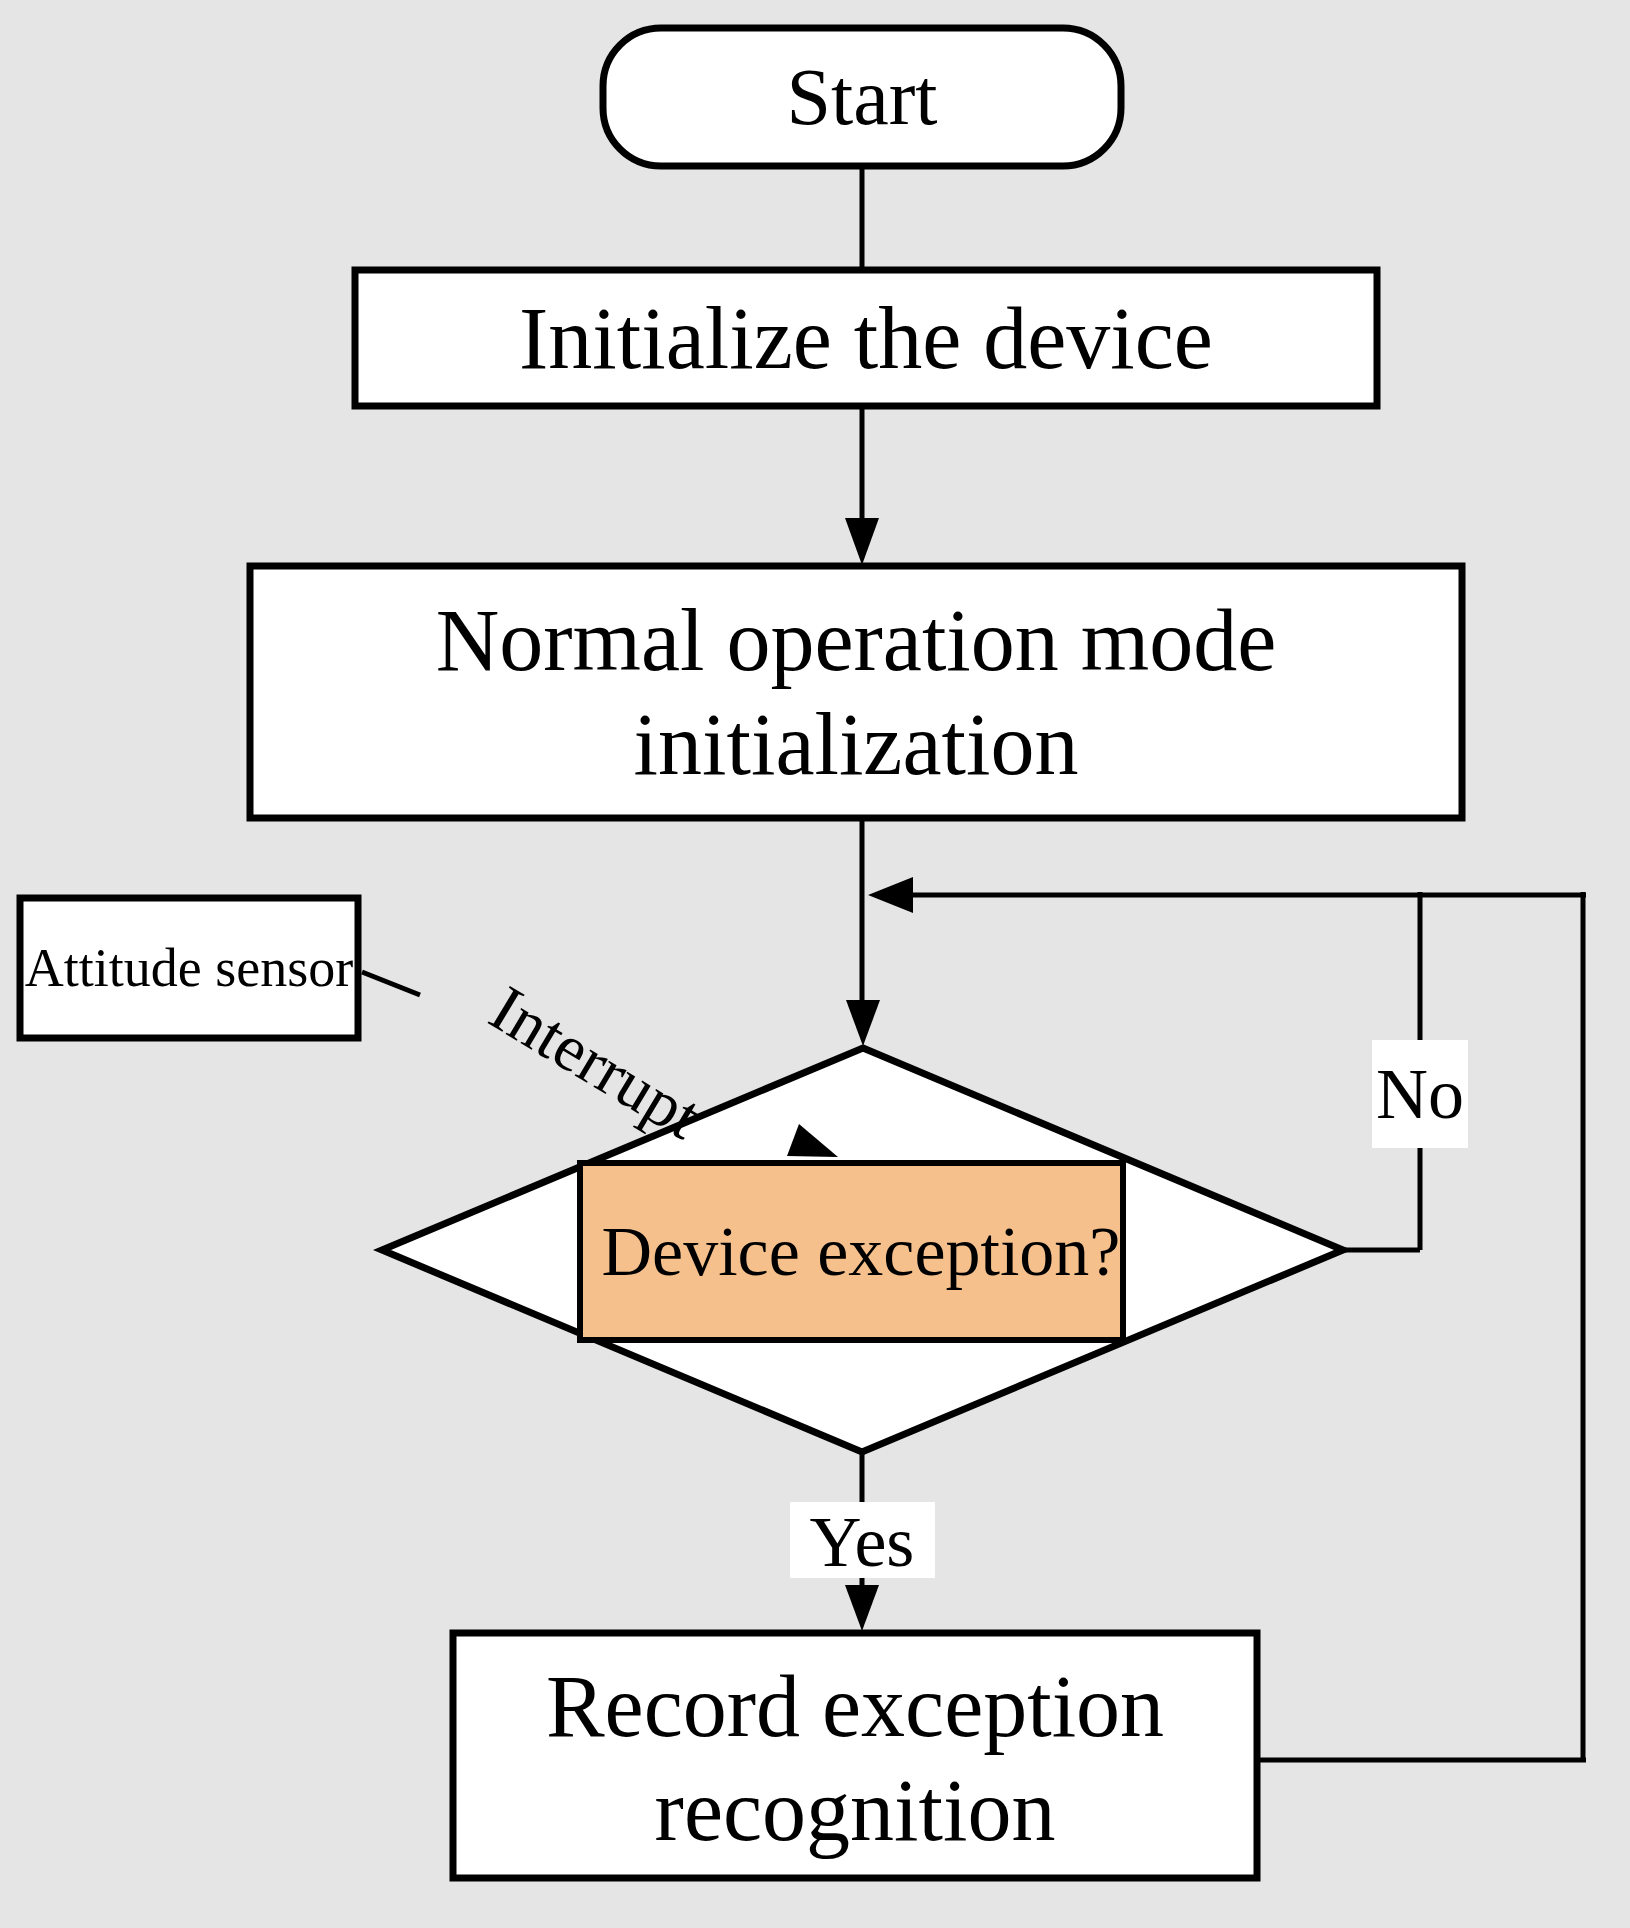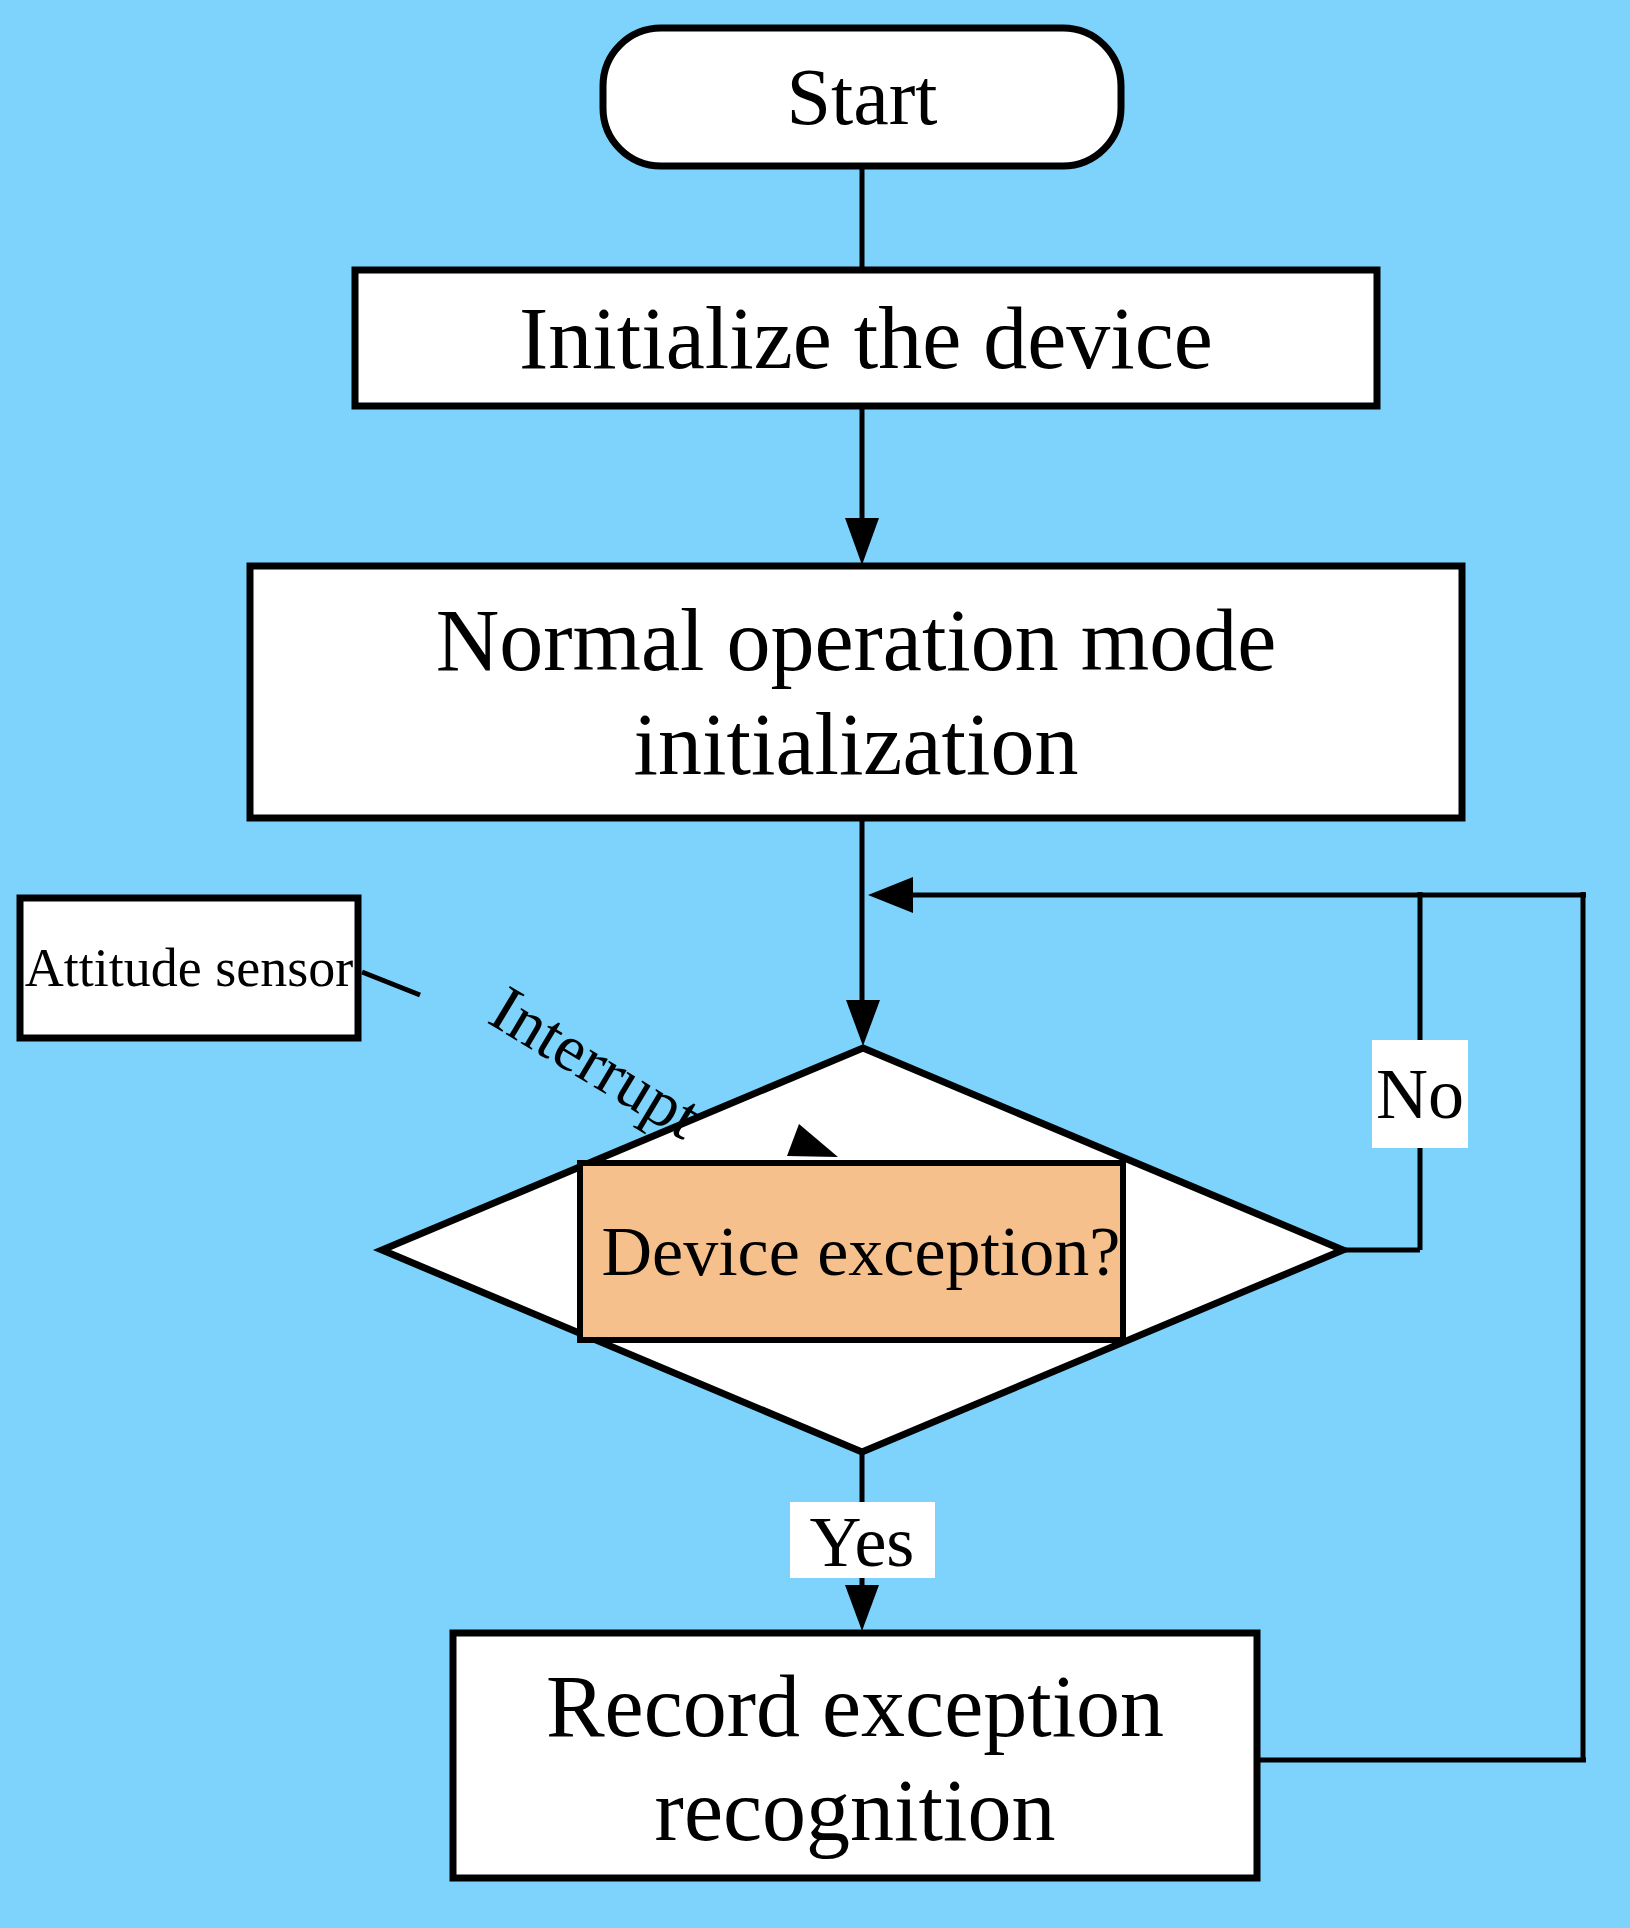--- a/index.html
+++ b/index.html
@@ -3,21 +3,21 @@
 <meta charset="utf-8">
 <style>
   html, body {
     margin: 0;
     padding: 0;
     background: #ffffff;
   }
   .page {
     width: 1630px;
     height: 1928px;
-    background: #7dd3fc;
+    background: #e5e5e5;
     position: relative;
   }
   svg text {
     font-family: "Liberation Serif", "DejaVu Serif", serif;
     fill: #000000;
   }
   .node-label { font-size: 88px; }
   .start-label { font-size: 80px; }
   .attitude-label { font-size: 54px; }
   .decision-label { font-size: 70px; }

